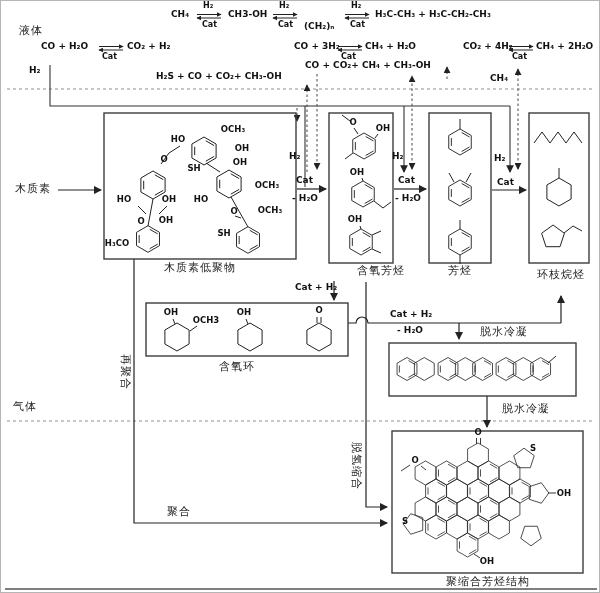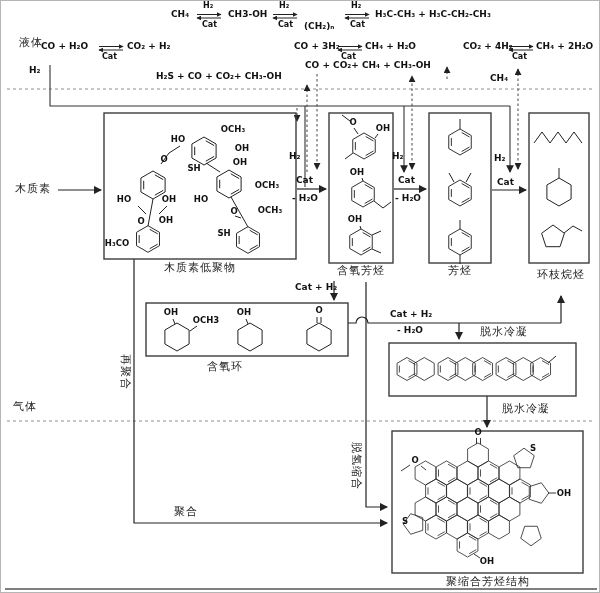--- a/index.html
+++ b/index.html
@@ -276,45 +276,45 @@
 <div class="lb fs" style="left:340px;top:52px">Cat</div>
 <div class="lb f" style="left:364px;top:41px">CH₄ + H₂O</div>
 <div class="lb f" style="left:462px;top:41px">CO₂ + 4H₂</div>
 <div class="lb fs" style="left:511px;top:52px">Cat</div>
 <div class="lb f" style="left:535px;top:41px">CH₄ + 2H₂O</div>
 
 <div class="lb f" style="left:155px;top:71px">H₂S + CO + CO₂+ CH₃-OH</div>
 <div class="lb f" style="left:304px;top:60px">CO + CO₂+ CH₄ + CH₃-OH</div>
 <div class="lb f" style="left:489px;top:73px">CH₄</div>
 
-<div class="lb cn" style="left:18px;top:36px">液体</div>
+<div class="lb cn" style="left:18px;top:24px">液体</div>
 <div class="lb cn" style="left:12px;top:400px">气体</div>
 <div class="lb cn" style="left:24px;top:600px">固体</div>
 
 <div class="lb f" style="left:28px;top:65px">H₂</div>
 <div class="lb cn" style="left:14px;top:182px">木质素</div>
 
 <div class="lb f" style="left:288px;top:151px">H₂</div>
 <div class="lb f" style="left:295px;top:175px">Cat</div>
 <div class="lb f" style="left:291px;top:193px">- H₂O</div>
 <div class="lb f" style="left:391px;top:151px">H₂</div>
 <div class="lb f" style="left:397px;top:175px">Cat</div>
 <div class="lb f" style="left:394px;top:193px">- H₂O</div>
 <div class="lb f" style="left:493px;top:153px">H₂</div>
 <div class="lb f" style="left:496px;top:177px">Cat</div>
 <div class="lb f" style="left:294px;top:282px">Cat + H₂</div>
 <div class="lb f" style="left:389px;top:309px">Cat + H₂</div>
 <div class="lb f" style="left:396px;top:325px">- H₂O</div>
 
 <div class="lb cn cap" style="left:199px;top:261px">木质素低聚物</div>
-<div class="lb cn cap" style="left:360px;top:264px">含氧芳烃</div>
+<div class="lb cn cap" style="left:380px;top:264px">含氧芳烃</div>
 <div class="lb cn cap" style="left:459px;top:264px">芳烃</div>
 <div class="lb cn cap" style="left:560px;top:268px">环枝烷烃</div>
-<div class="lb cn cap" style="left:224px;top:360px">含氧环</div>
+<div class="lb cn cap" style="left:236px;top:360px">含氧环</div>
 <div class="lb cn cap" style="left:503px;top:325px">脱水冷凝</div>
 <div class="lb cn cap" style="left:525px;top:402px">脱水冷凝</div>
 <div class="lb cn cap" style="left:487px;top:575px">聚缩合芳烃结构</div>
 
-<div class="lb cn" style="left:173px;top:505px">聚合</div>
+<div class="lb cn" style="left:166px;top:505px">聚合</div>
 <div class="lb cn vlab" style="left:124px;top:371px">再聚合</div>
 <div class="lb cn vlab" style="left:355px;top:465px">脱氢缩合</div>
 
 </div>
 
 </body></html>

